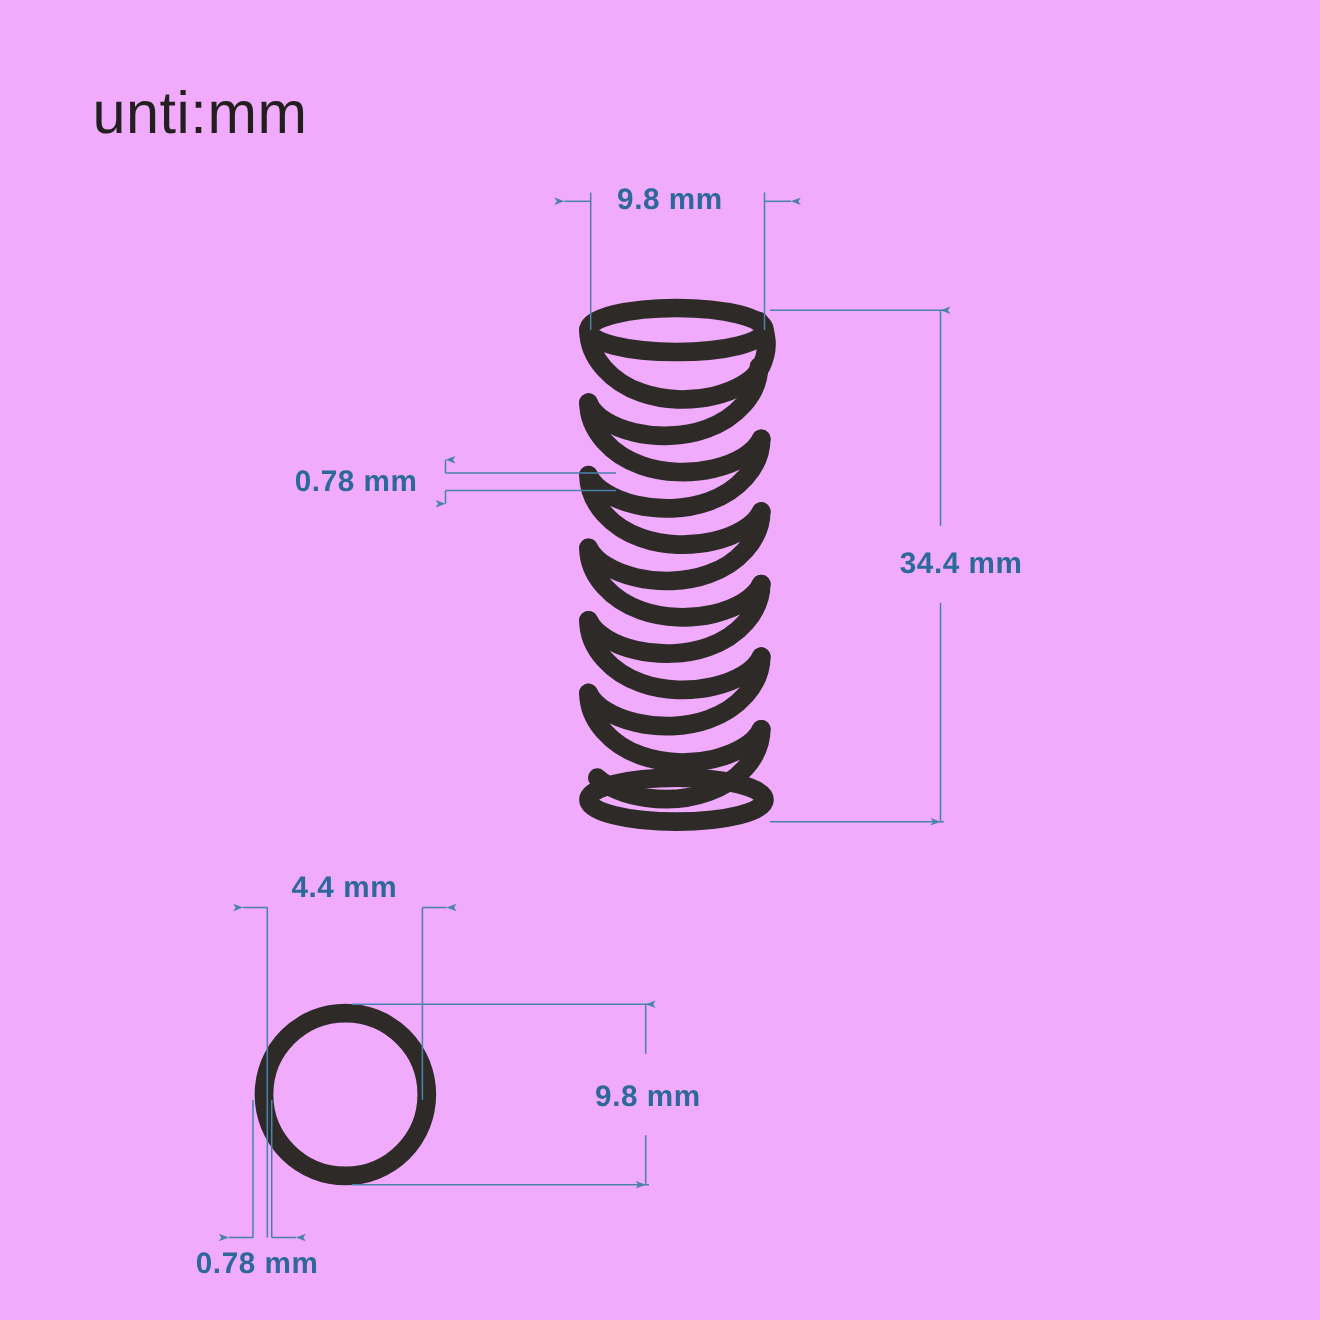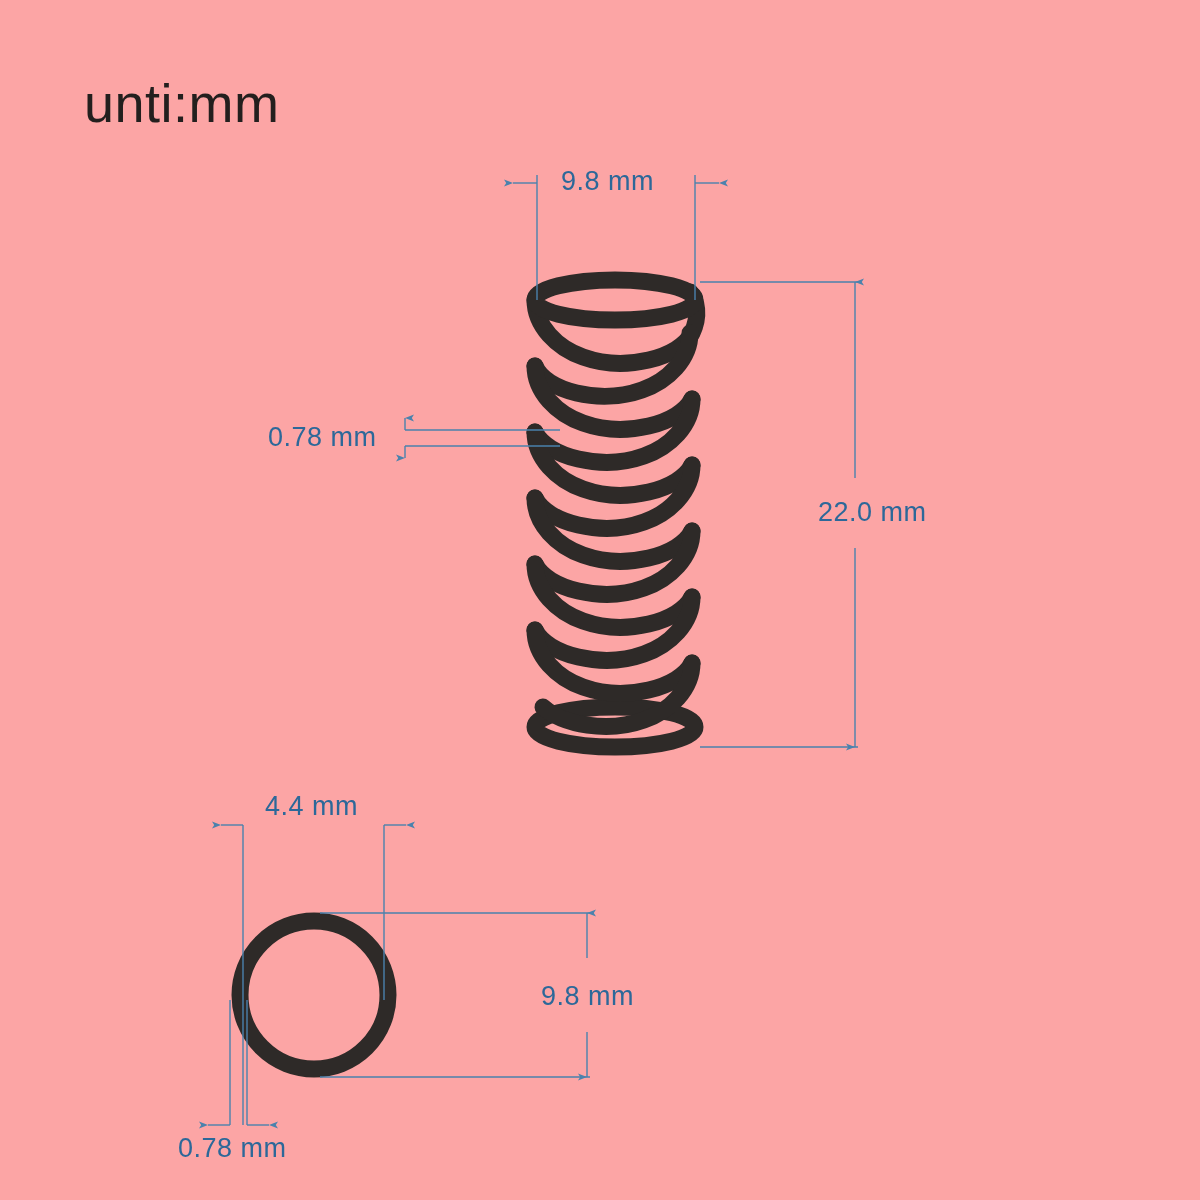--- a/index.html
+++ b/index.html
@@ -7,21 +7,21 @@
     padding: 0;
     background: #ffffff;
   }
   body {
     font-family: "Liberation Sans", sans-serif;
   }
   #page {
     position: relative;
     width: 1200px;
     height: 1200px;
-    background: #fca5a5;
+    background: #f0abfc;
     overflow: hidden;
   }
   #title {
     position: absolute;
     left: 84px;
     top: 76px;
     font-family: "Liberation Sans", sans-serif;
     font-size: 54px;
     font-weight: 300;
     letter-spacing: 0.5px;
@@ -31,21 +31,21 @@
   }
   #canvas {
     position: absolute;
     left: 0;
     top: 0;
   }
   .dim-text {
     position: absolute;
     font-family: "Liberation Sans", sans-serif;
     font-size: 27px;
-    font-weight: 400;
+    font-weight: 700;
     color: #2c6899;
     white-space: nowrap;
     letter-spacing: 0.5px;
   }
 </style>
 </head>
 <body>
 
 <div id="page">
 
@@ -136,21 +136,21 @@
       <line x1="208" y1="1125" x2="230" y2="1125" stroke="#4a82ad" stroke-width="1.4" marker-start="url(#arrL)"></line>
       <line x1="247" y1="1125" x2="269" y2="1125" stroke="#4a82ad" stroke-width="1.4" marker-end="url(#arrR)"></line>
     </g>
 
   </svg>
 
   <div class="dim-text" style="left:561px; top:166px;">9.8 mm</div>
 
   <div class="dim-text" style="left:268px; top:422px;">0.78 mm</div>
 
-  <div class="dim-text" style="left:818px; top:497px;">22.0 mm</div>
+  <div class="dim-text" style="left:818px; top:497px;">34.4 mm</div>
 
   <div class="dim-text" style="left:265px; top:791px;">4.4 mm</div>
 
   <div class="dim-text" style="left:541px; top:981px;">9.8 mm</div>
 
   <div class="dim-text" style="left:178px; top:1133px;">0.78 mm</div>
 
 </div>
 
 </body></html>

